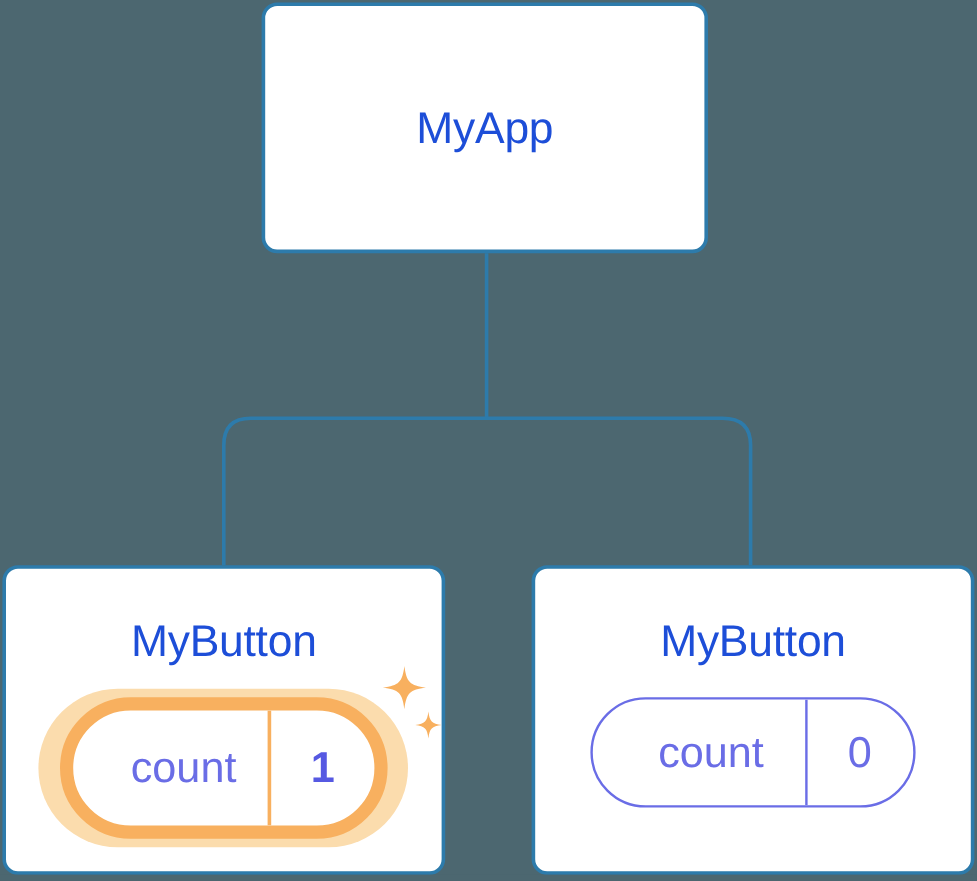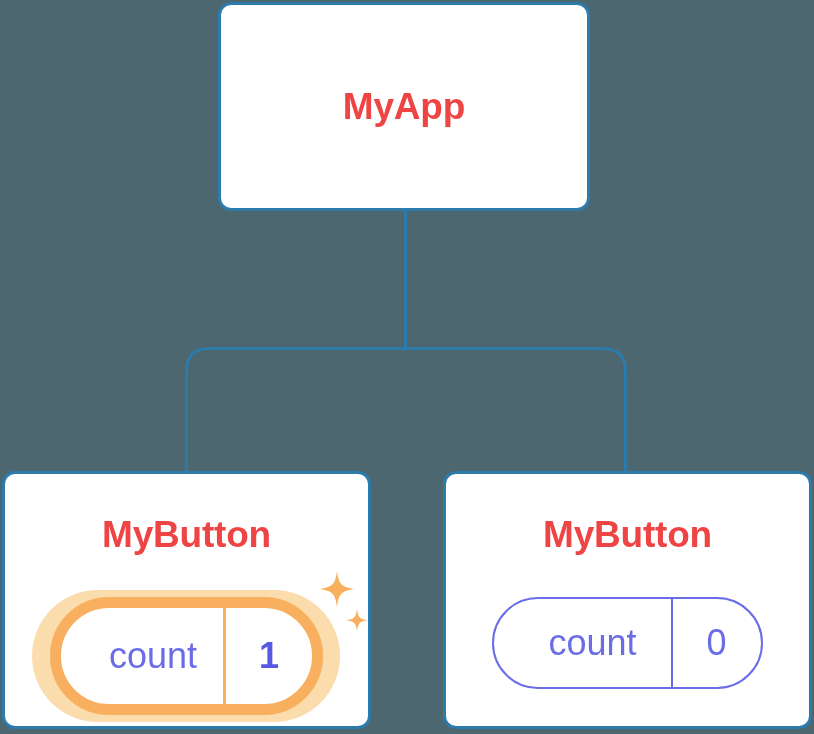--- a/index.html
+++ b/index.html
@@ -62,36 +62,36 @@
 
   .card-child-right {
     left: 443px;
     top: 471px;
     width: 369px;
     height: 258px;
     padding-top: 42px;
   }
 
   .node-title {
-    color: #ef4444;
+    color: #1d4ed8;
     font-size: 37px;
-    font-weight: 700;
+    font-weight: 400;
     line-height: 1;
     letter-spacing: -0.2px;
     white-space: nowrap;
   }
 
   .card-root .node-title {
     font-size: 37px;
   }
 
   
   .pill-area {
     position: relative;
-    margin-top: 44px;
+    margin-top: 28px;
     display: flex;
     align-items: flex-end;
     justify-content: center;
   }
 
   .pill {
     position: relative;
     display: flex;
     align-items: stretch;
     background: #ffffff;

